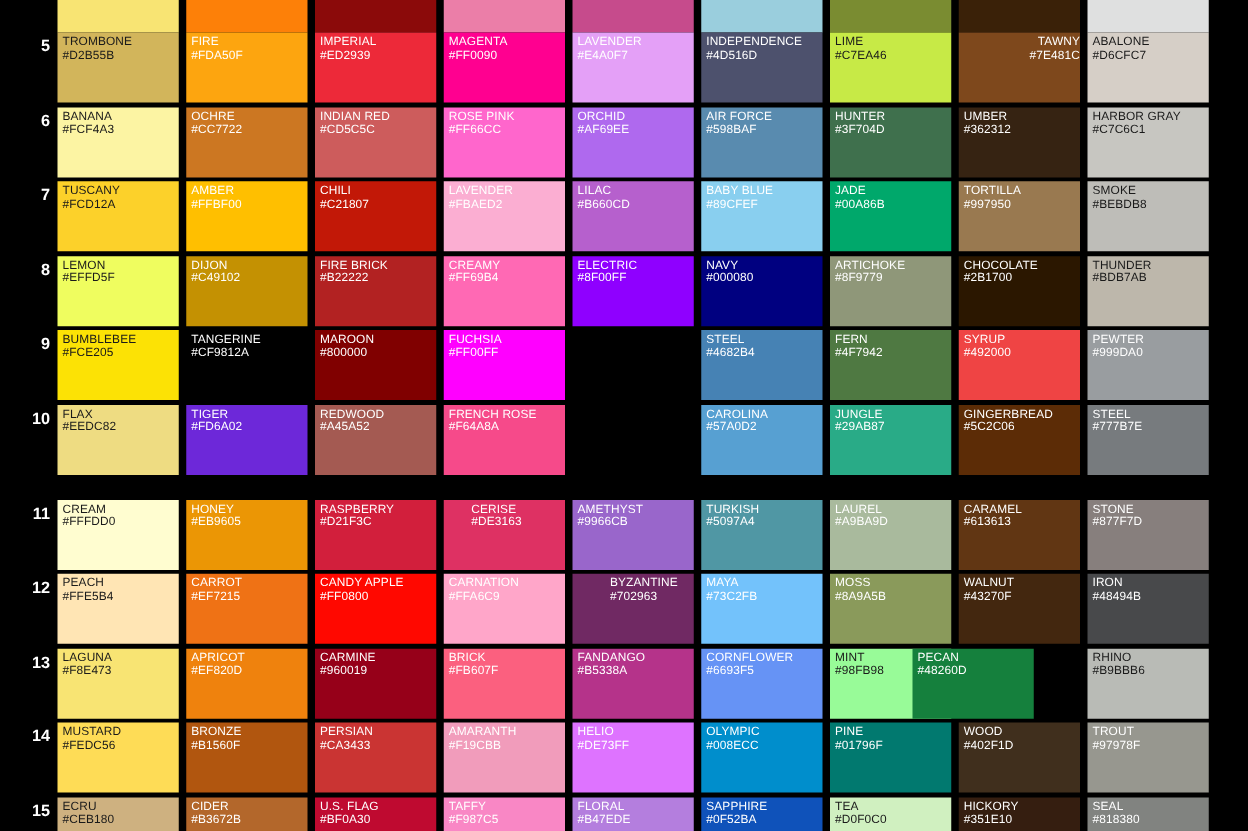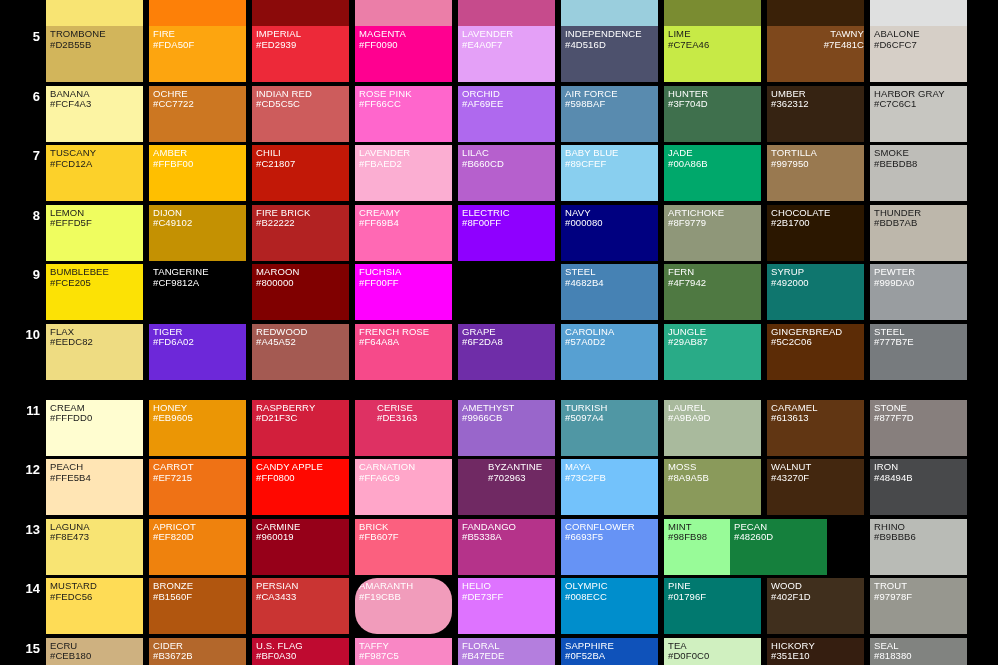--- a/index.html
+++ b/index.html
@@ -280,21 +280,21 @@
           <span class="swatch-hex">#FF00FF</span>
         </div>
         <div class="swatch txt-light" style="left: 561px; background: rgb(70, 130, 180);">
           <span class="swatch-name">STEEL</span>
           <span class="swatch-hex">#4682B4</span>
         </div>
         <div class="swatch txt-light" style="left: 664px; background: rgb(79, 121, 66);">
           <span class="swatch-name">FERN</span>
           <span class="swatch-hex">#4F7942</span>
         </div>
-        <div class="swatch txt-light" style="left: 767px; background: #0f766e;">
+        <div class="swatch txt-light" style="left: 767px; background: #ef4444;">
           <span class="swatch-name">SYRUP</span>
           <span class="swatch-hex">#492000</span>
         </div>
         <div class="swatch txt-light" style="left: 870px; background: rgb(153, 157, 160);">
           <span class="swatch-name">PEWTER</span>
           <span class="swatch-hex">#999DA0</span>
         </div>
       </div>
       <div class="palette-row" style="height: 76px;">
         <div class="row-number">10</div>
@@ -307,24 +307,20 @@
           <span class="swatch-hex">#FD6A02</span>
         </div>
         <div class="swatch txt-light" style="left: 252px; background: rgb(164, 90, 82);">
           <span class="swatch-name">REDWOOD</span>
           <span class="swatch-hex">#A45A52</span>
         </div>
         <div class="swatch txt-light" style="left: 355px; background: rgb(246, 74, 138);">
           <span class="swatch-name">FRENCH ROSE</span>
           <span class="swatch-hex">#F64A8A</span>
         </div>
-        <div class="swatch txt-light" style="left: 458px; background: rgb(111, 45, 168);">
-          <span class="swatch-name">GRAPE</span>
-          <span class="swatch-hex">#6F2DA8</span>
-        </div>
         <div class="swatch txt-light" style="left: 561px; background: rgb(87, 160, 210);">
           <span class="swatch-name">CAROLINA</span>
           <span class="swatch-hex">#57A0D2</span>
         </div>
         <div class="swatch txt-light" style="left: 664px; background: rgb(41, 171, 135);">
           <span class="swatch-name">JUNGLE</span>
           <span class="swatch-hex">#29AB87</span>
         </div>
         <div class="swatch txt-light" style="left: 767px; background: rgb(92, 44, 6);">
           <span class="swatch-name">GINGERBREAD</span>
@@ -459,21 +455,21 @@
           <span class="swatch-hex">#FEDC56</span>
         </div>
         <div class="swatch txt-light" style="left: 149px; background: rgb(177, 86, 15);">
           <span class="swatch-name">BRONZE</span>
           <span class="swatch-hex">#B1560F</span>
         </div>
         <div class="swatch txt-light" style="left: 252px; background: rgb(202, 52, 51);">
           <span class="swatch-name">PERSIAN</span>
           <span class="swatch-hex">#CA3433</span>
         </div>
-        <div class="swatch txt-light" style="left: 355px; background: rgb(241, 156, 187); border-radius: 22px;">
+        <div class="swatch txt-light" style="left: 355px; background: rgb(241, 156, 187);">
           <span class="swatch-name">AMARANTH</span>
           <span class="swatch-hex">#F19CBB</span>
         </div>
         <div class="swatch txt-light" style="left: 458px; background: rgb(222, 115, 255);">
           <span class="swatch-name">HELIO</span>
           <span class="swatch-hex">#DE73FF</span>
         </div>
         <div class="swatch txt-light" style="left: 561px; background: rgb(0, 142, 204);">
           <span class="swatch-name">OLYMPIC</span>
           <span class="swatch-hex">#008ECC</span>

